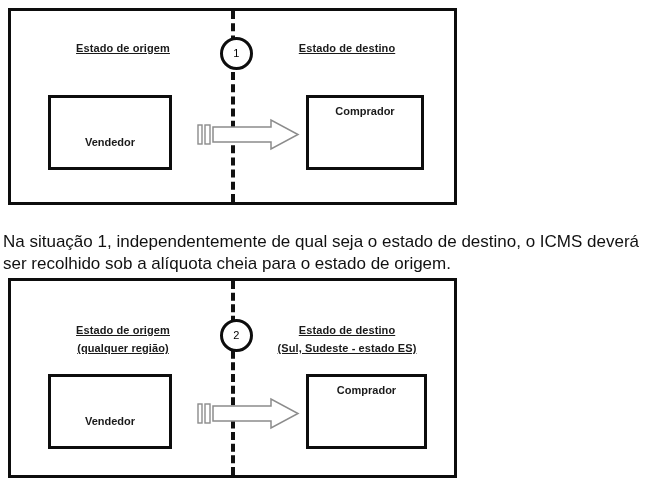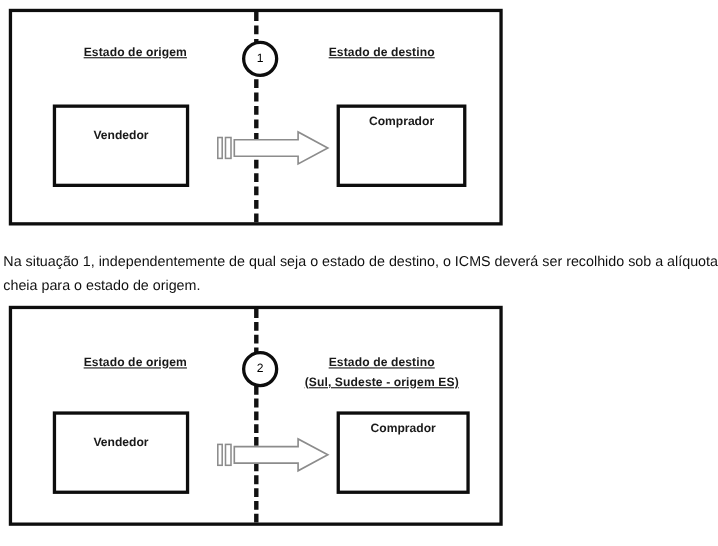--- a/index.html
+++ b/index.html
@@ -100,37 +100,37 @@
     font-size: 11px;
     font-weight: bold;
     color: #1a1a1a;
     padding-top: 4px;
     line-height: 19px;
   }
   #d1-seller-box  { left: 37px;  top: 84px;  width: 124px; height: 75px; }
   #d1-buyer-box   { left: 295px; top: 84px;  width: 118px; height: 75px; }
   #d2-seller-box  { left: 37px;  top: 93px;  width: 124px; height: 75px; }
   #d2-buyer-box   { left: 295px; top: 93px;  width: 121px; height: 75px; }
-  #d1-seller-box, #d2-seller-box { padding-top: 16px; }
+  #d1-seller-box, #d2-seller-box { padding-top: 35px; }
 
   
   .flow-arrow {
     position: absolute;
     z-index: 2;
   }
   #d1-arrow { left: 186px; top: 106px; }
   #d2-arrow { left: 186px; top: 115px; }
 
   
   #explanation {
     position: absolute;
     left: 3px;
     top: 214px;
     width: 650px;
-    font-size: 13px;
+    font-size: 17px;
     line-height: 22px;
     color: #111111;
     font-family: "Liberation Sans", sans-serif;
   }
 </style>
 </head>
 <body>
 
 <div class="diagram" id="diagram-1">
 
@@ -169,25 +169,26 @@
 <div class="diagram" id="diagram-2">
 
   <div class="divider"></div>
 
   <div class="step-circle">
     <span>2</span>
   </div>
 
   <div class="region-label" id="d2-origin-label">
     <span>Estado de origem</span>
+    <span class="sub">(qualquer região)</span>
   </div>
 
   <div class="region-label" id="d2-dest-label">
     <span>Estado de destino</span>
-    <span class="sub">(Sul, Sudeste - origem ES)</span>
+    <span class="sub">(Sul, Sudeste - estado ES)</span>
   </div>
 
   <div class="party-box" id="d2-seller-box">
     <div>Vendedor</div>
   </div>
 
   <div class="party-box" id="d2-buyer-box">
     <div>Comprador</div>
   </div>
 

